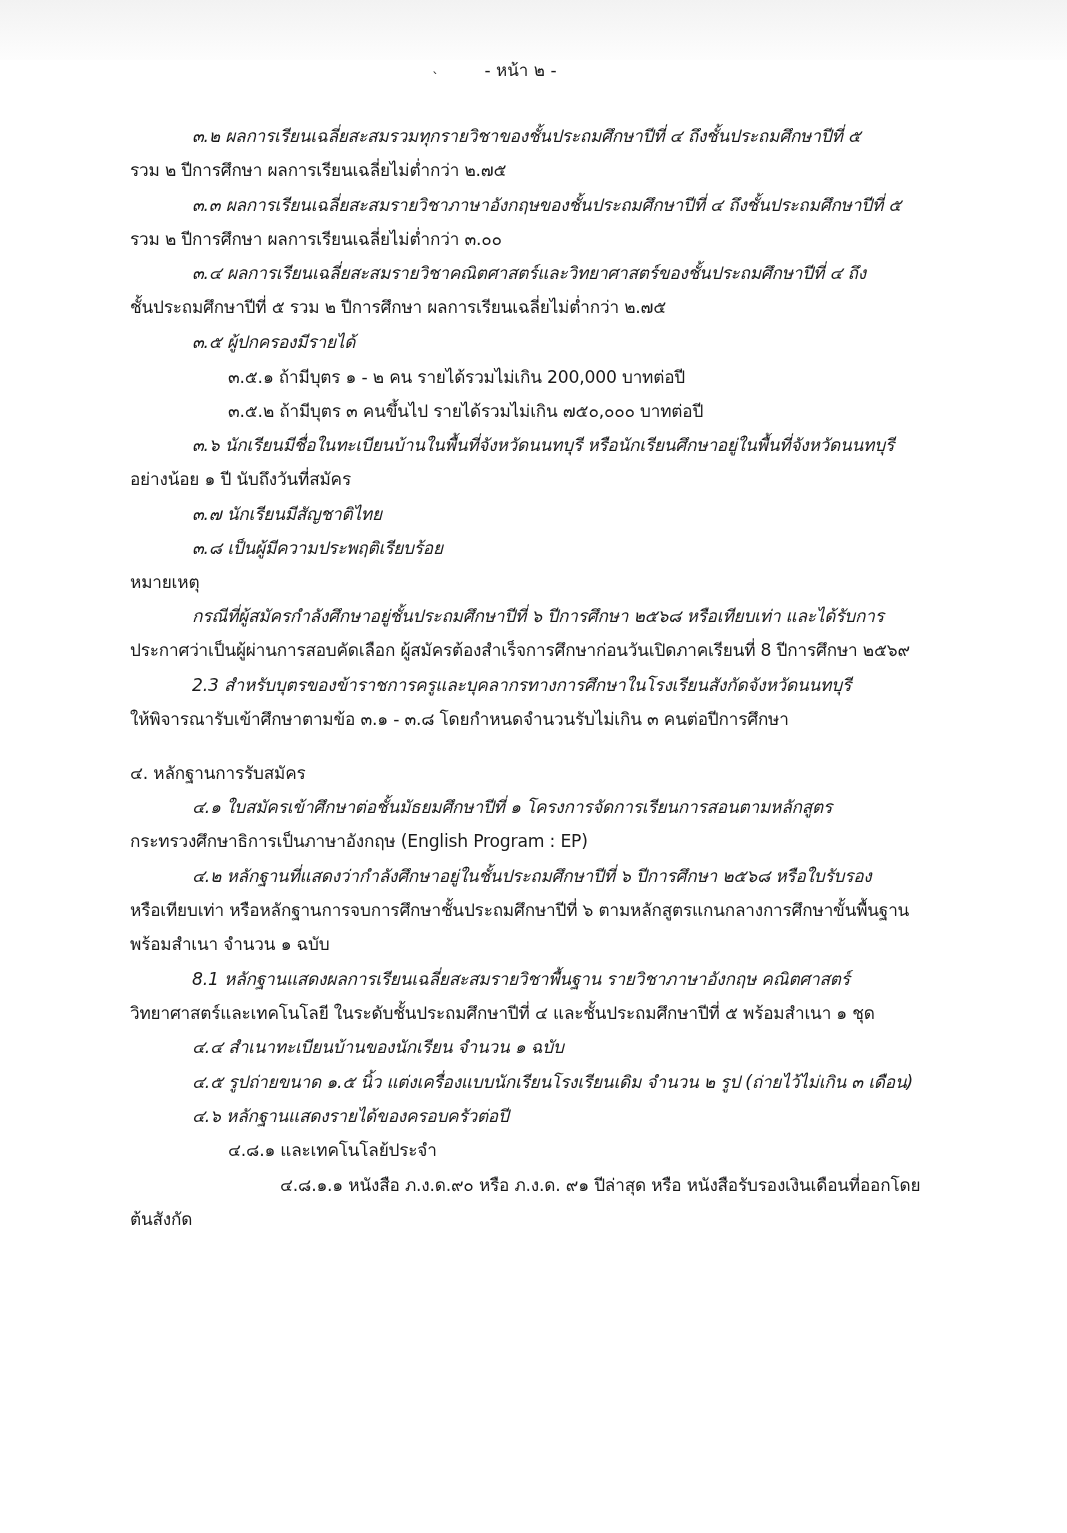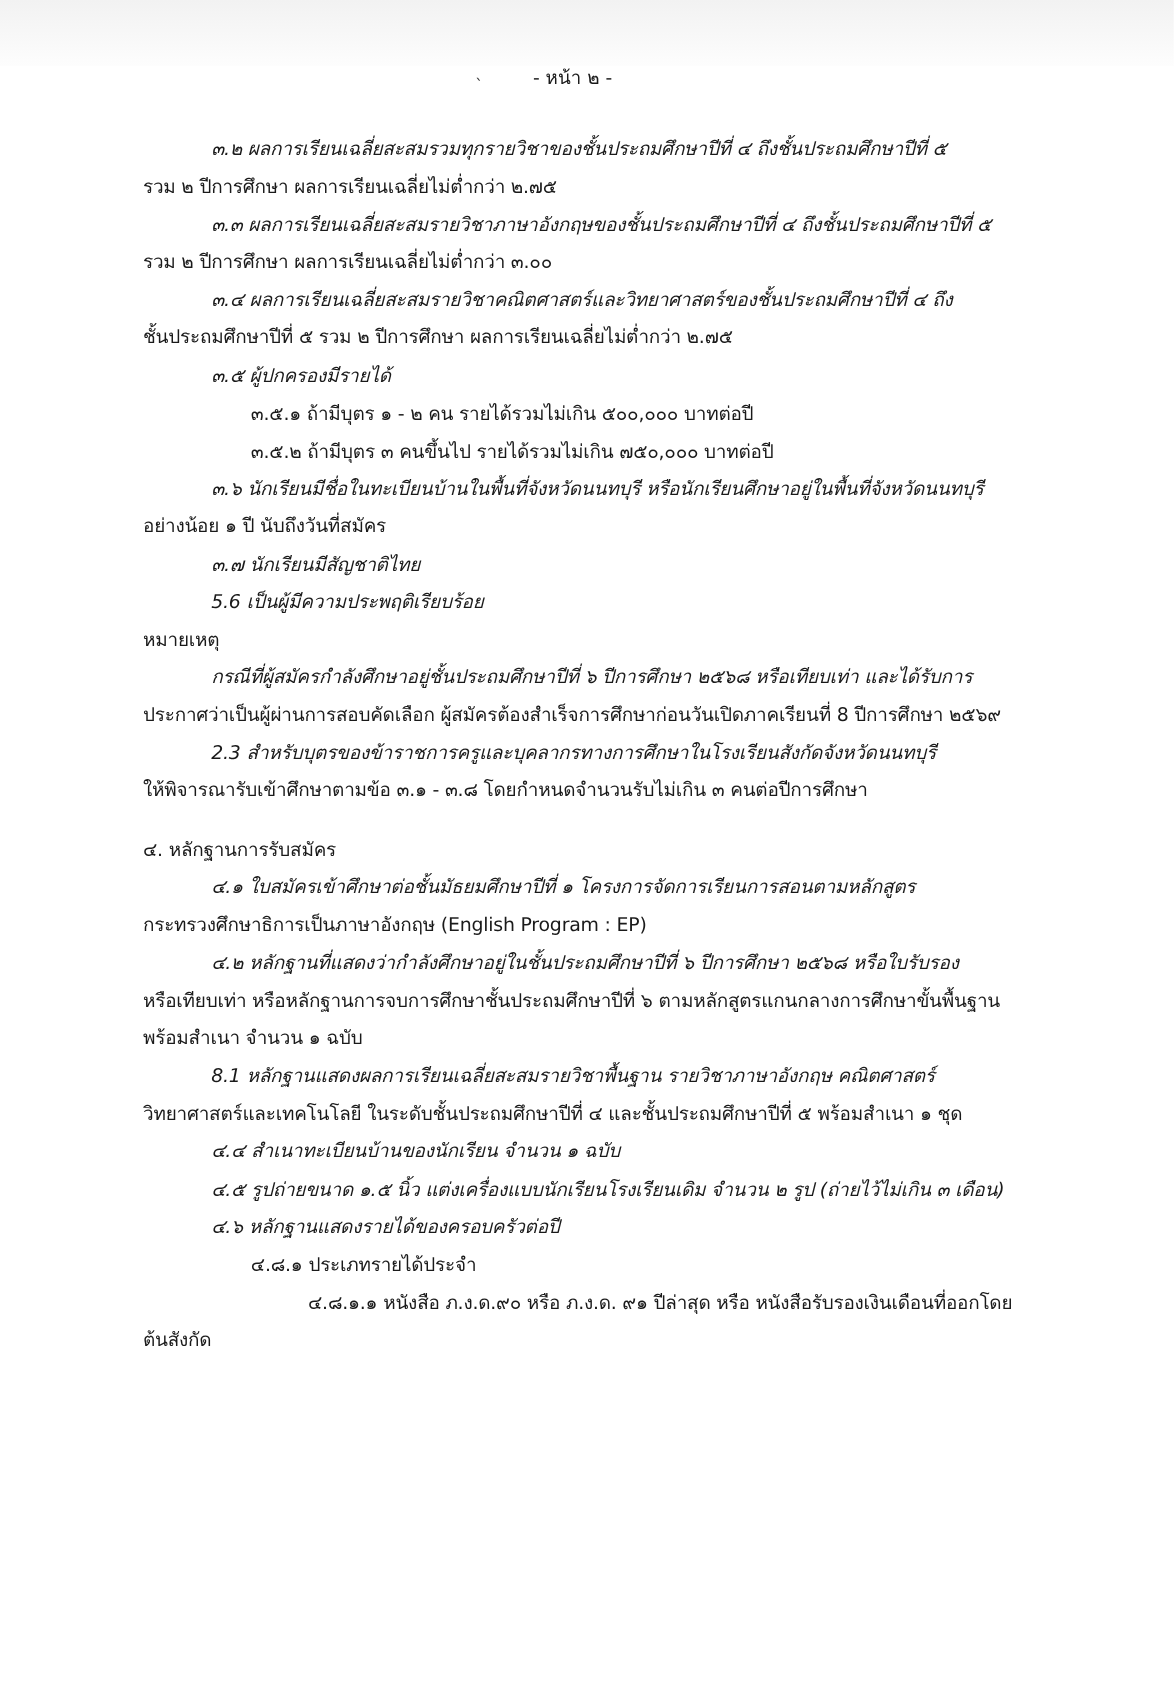--- a/index.html
+++ b/index.html
@@ -39,42 +39,42 @@
 <div class="line i1" style="top:124px">๓.๒ ผลการเรียนเฉลี่ยสะสมรวมทุกรายวิชาของชั้นประถมศึกษาปีที่ ๔ ถึงชั้นประถมศึกษาปีที่ ๕</div>
 <div class="line" style="top:158px">รวม ๒ ปีการศึกษา ผลการเรียนเฉลี่ยไม่ต่ำกว่า ๒.๗๕</div>
 
 <div class="line i1" style="top:193px">๓.๓ ผลการเรียนเฉลี่ยสะสมรายวิชาภาษาอังกฤษของชั้นประถมศึกษาปีที่ ๔ ถึงชั้นประถมศึกษาปีที่ ๕</div>
 <div class="line" style="top:227px">รวม ๒ ปีการศึกษา ผลการเรียนเฉลี่ยไม่ต่ำกว่า ๓.๐๐</div>
 
 <div class="line i1" style="top:261px">๓.๔ ผลการเรียนเฉลี่ยสะสมรายวิชาคณิตศาสตร์และวิทยาศาสตร์ของชั้นประถมศึกษาปีที่ ๔ ถึง</div>
 <div class="line" style="top:295px">ชั้นประถมศึกษาปีที่ ๕ รวม ๒ ปีการศึกษา ผลการเรียนเฉลี่ยไม่ต่ำกว่า ๒.๗๕</div>
 
 <div class="line i1" style="top:330px">๓.๕ ผู้ปกครองมีรายได้</div>
-<div class="line i2" style="top:365px">๓.๕.๑ ถ้ามีบุตร ๑ - ๒ คน รายได้รวมไม่เกิน ๕๐๐,๐๐๐ บาทต่อปี</div>
+<div class="line i2" style="top:365px">๓.๕.๑ ถ้ามีบุตร ๑ - ๒ คน รายได้รวมไม่เกิน 200,000 บาทต่อปี</div>
 <div class="line i2" style="top:399px">๓.๕.๒ ถ้ามีบุตร ๓ คนขึ้นไป รายได้รวมไม่เกิน ๗๕๐,๐๐๐ บาทต่อปี</div>
 
 <div class="line i1" style="top:433px">๓.๖ นักเรียนมีชื่อในทะเบียนบ้านในพื้นที่จังหวัดนนทบุรี หรือนักเรียนศึกษาอยู่ในพื้นที่จังหวัดนนทบุรี</div>
 <div class="line" style="top:467px">อย่างน้อย ๑ ปี นับถึงวันที่สมัคร</div>
 
 <div class="line i1" style="top:502px">๓.๗ นักเรียนมีสัญชาติไทย</div>
-<div class="line i1" style="top:536px">5.6 เป็นผู้มีความประพฤติเรียบร้อย</div>
+<div class="line i1" style="top:536px">๓.๘ เป็นผู้มีความประพฤติเรียบร้อย</div>
 
 <div class="line" style="top:570px">หมายเหตุ</div>
 <div class="line i1" style="top:604px">กรณีที่ผู้สมัครกำลังศึกษาอยู่ชั้นประถมศึกษาปีที่ ๖ ปีการศึกษา ๒๕๖๘ หรือเทียบเท่า และได้รับการ</div>
 <div class="line" style="top:638px">ประกาศว่าเป็นผู้ผ่านการสอบคัดเลือก ผู้สมัครต้องสำเร็จการศึกษาก่อนวันเปิดภาคเรียนที่ 8 ปีการศึกษา ๒๕๖๙</div>
 
 <div class="line i1" style="top:673px">2.3 สำหรับบุตรของข้าราชการครูและบุคลากรทางการศึกษาในโรงเรียนสังกัดจังหวัดนนทบุรี</div>
 <div class="line" style="top:707px">ให้พิจารณารับเข้าศึกษาตามข้อ ๓.๑ - ๓.๘ โดยกำหนดจำนวนรับไม่เกิน ๓ คนต่อปีการศึกษา</div>
 
 <div class="line bold" style="top:761px">๔.  หลักฐานการรับสมัคร</div>
 <div class="line i1" style="top:795px">๔.๑ ใบสมัครเข้าศึกษาต่อชั้นมัธยมศึกษาปีที่  ๑ โครงการจัดการเรียนการสอนตามหลักสูตร</div>
 <div class="line" style="top:829px">กระทรวงศึกษาธิการเป็นภาษาอังกฤษ (English Program : EP)</div>
 <div class="line i1" style="top:864px">๔.๒ หลักฐานที่แสดงว่ากำลังศึกษาอยู่ในชั้นประถมศึกษาปีที่ ๖ ปีการศึกษา ๒๕๖๘  หรือใบรับรอง</div>
 <div class="line" style="top:898px">หรือเทียบเท่า หรือหลักฐานการจบการศึกษาชั้นประถมศึกษาปีที่ ๖ ตามหลักสูตรแกนกลางการศึกษาขั้นพื้นฐาน</div>
 <div class="line" style="top:932px">พร้อมสำเนา จำนวน ๑ ฉบับ</div>
 <div class="line i1" style="top:967px">8.1 หลักฐานแสดงผลการเรียนเฉลี่ยสะสมรายวิชาพื้นฐาน รายวิชาภาษาอังกฤษ คณิตศาสตร์</div>
 <div class="line" style="top:1001px">วิทยาศาสตร์และเทคโนโลยี ในระดับชั้นประถมศึกษาปีที่ ๔ และชั้นประถมศึกษาปีที่ ๕ พร้อมสำเนา ๑ ชุด</div>
 <div class="line i1" style="top:1035px">๔.๔ สำเนาทะเบียนบ้านของนักเรียน จำนวน ๑ ฉบับ</div>
 <div class="line i1" style="top:1070px">๔.๕ รูปถ่ายขนาด ๑.๕ นิ้ว แต่งเครื่องแบบนักเรียนโรงเรียนเดิม จำนวน ๒ รูป (ถ่ายไว้ไม่เกิน  ๓  เดือน)</div>
 <div class="line i1" style="top:1104px">๔.๖ หลักฐานแสดงรายได้ของครอบครัวต่อปี</div>
-<div class="line i2" style="top:1138px">๔.๘.๑ ประเภทรายได้ประจำ</div>
+<div class="line i2" style="top:1138px">๔.๘.๑ และเทคโนโลย้ประจำ</div>
 <div class="line i3" style="top:1173px">๔.๘.๑.๑ หนังสือ ภ.ง.ด.๙๐ หรือ ภ.ง.ด. ๙๑ ปีล่าสุด หรือ หนังสือรับรองเงินเดือนที่ออกโดย</div>
 <div class="line" style="top:1207px">ต้นสังกัด</div>
 
 </body></html>

